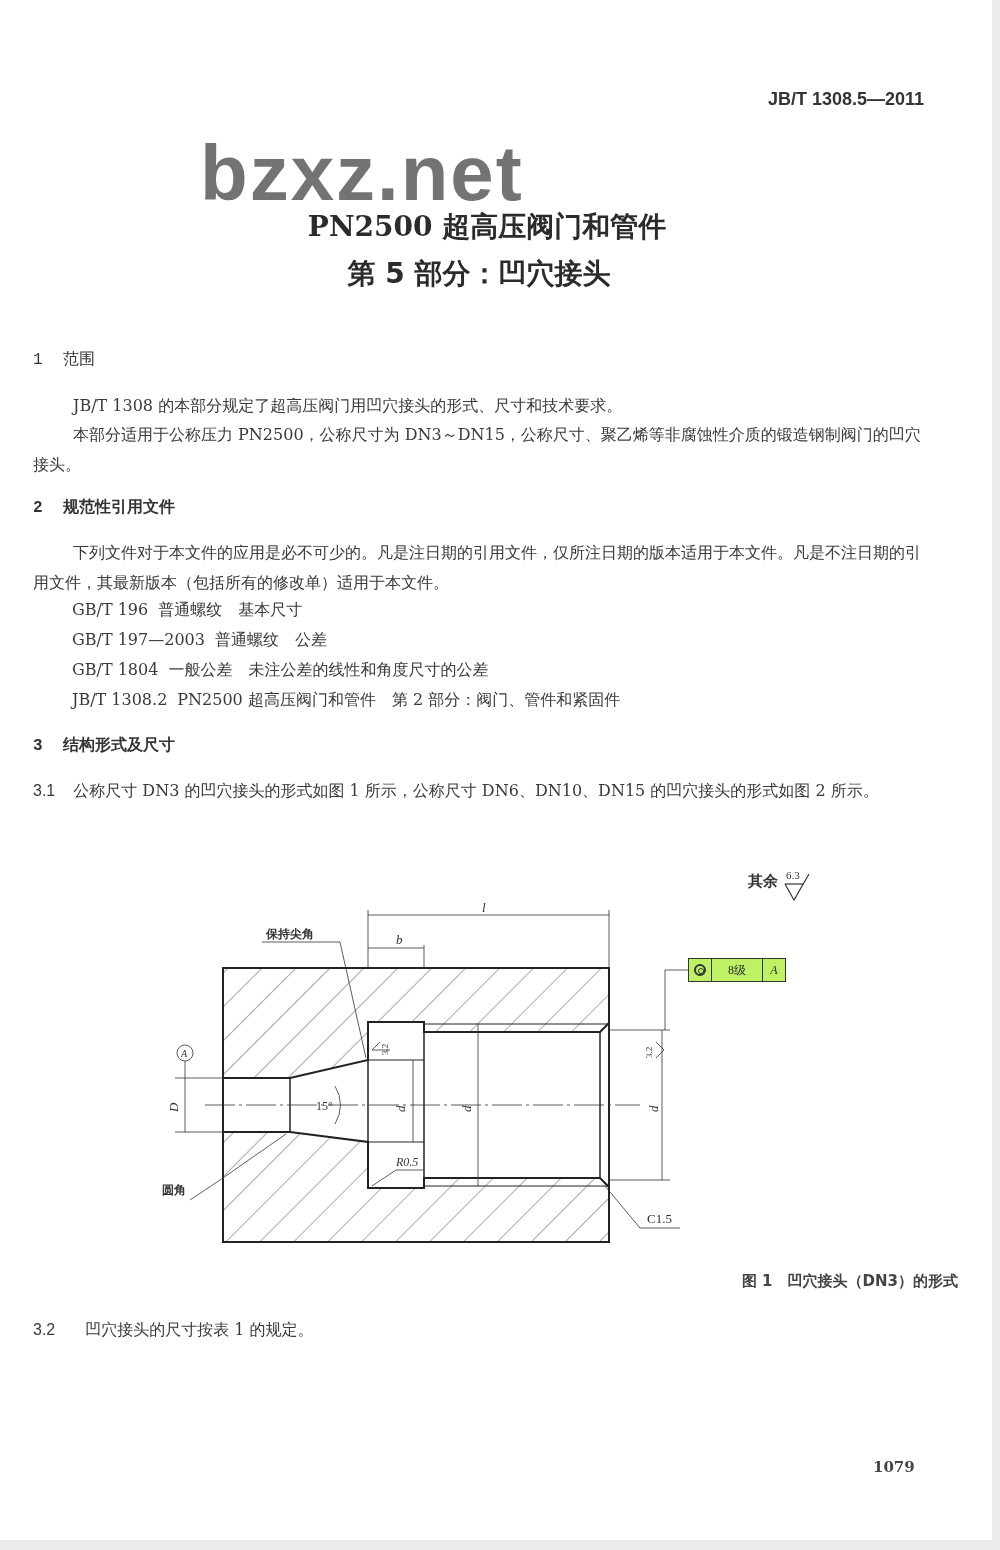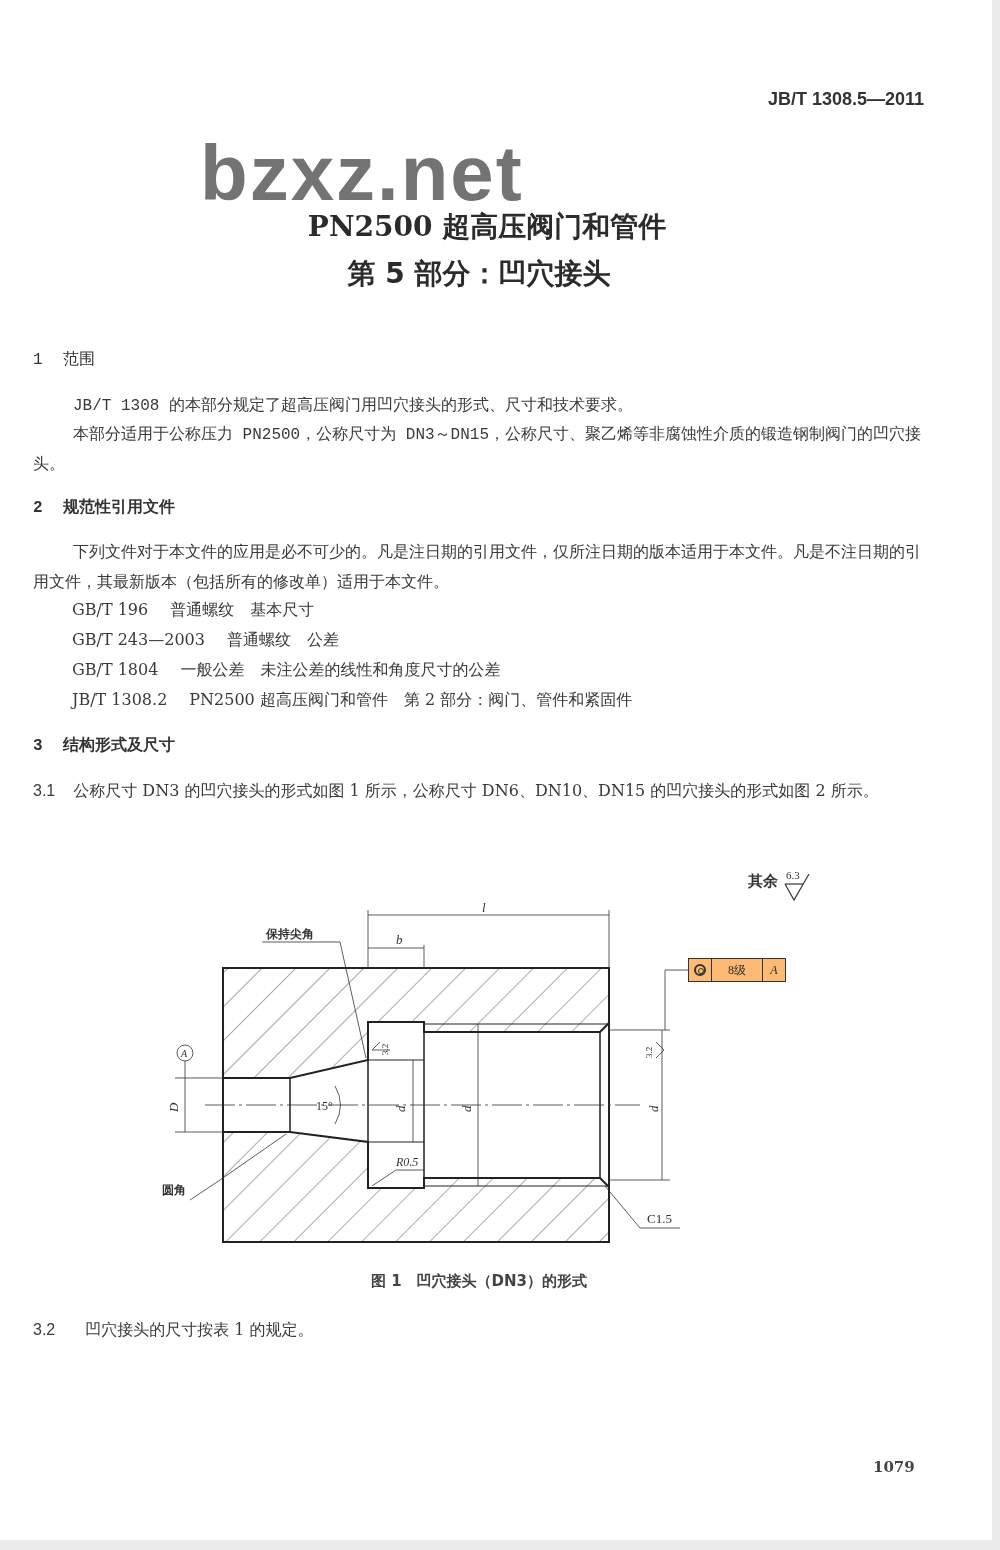--- a/index.html
+++ b/index.html
@@ -9,25 +9,25 @@
   }
   .page-edge-r { position: absolute; left: 992px; top: 0; width: 8px; height: 1550px; background: #ececec; }
   .page-edge-b { position: absolute; left: 0; top: 1540px; width: 1000px; height: 10px; background: #ececec; }
   .std-code { position: absolute; right: 76px; top: 89px; font-family: "Liberation Sans", sans-serif; font-weight: bold; font-size: 18px; color: #333; }
   .watermark { position: absolute; left: 200px; top: 128px; font-family: "Liberation Sans", sans-serif; font-weight: bold; font-size: 78px; color: #737373; letter-spacing: 2px; }
   .title1 { position: absolute; left: 8px; width: 958px; top: 208px; text-align: center; font-size: 28px; font-weight: bold; color: #2b2b2b; }
   .title2 { position: absolute; left: 0; width: 958px; top: 255px; text-align: center; font-size: 28px; font-weight: bold; color: #2b2b2b; font-family: "DejaVu Sans", sans-serif; }
   .sec-head { position: absolute; left: 33px; font-family: Liberation Mono, monospace; font-size: 16px; color: #333; }
   .sec-head .num { display: inline-block; width: 30px; }
   .para { position: absolute; left: 33px; width: 893px; font-size: 16px; line-height: 30px; color: #3a3a3a; }
-  .indent { text-indent: 40px; font-family: Liberation Mono, monospace; }
+  .indent { text-indent: 40px; }
   .ref { position: absolute; left: 72px; font-size: 16px; color: #3a3a3a; }
-  .ref span + span { margin-left: 22px; }
+  .ref span + span { margin-left: 10px; }
   .roughness { position: absolute; left: 748px; top: 872px; font-size: 15px; font-weight: bold; color: #333; }
-  .fig-caption { position: absolute; left: 0; width: 958px; top: 1272px; text-align: center; font-family: "DejaVu Sans", sans-serif; font-size: 15px; font-weight: bold; color: #444; }
+  .fig-caption { position: absolute; left: 0; width: 958px; top: 1272px; text-align: right; font-family: "DejaVu Sans", sans-serif; font-size: 15px; font-weight: bold; color: #444; }
   .page-num { position: absolute; left: 873px; top: 1458px; font-size: 15px; font-weight: bold; color: #444; }
   svg text { font-family: "Liberation Serif", serif; fill: #333; }
 </style>
 </head>
 <body>
 
 <div class="page-edge-r"></div>
 <div class="page-edge-b"></div>
 
 <div class="watermark">bzxz.net</div>
@@ -44,21 +44,21 @@
 
 <div class="sec-head" style="top:497px; font-weight:bold;">
   <span class="num">2</span><span>规范性引用文件</span>
 </div>
 <div class="para indent" style="top:538px;">下列文件对于本文件的应用是必不可少的。凡是注日期的引用文件，仅所注日期的版本适用于本文件。凡是不注日期的引用文件，其最新版本（包括所有的修改单）适用于本文件。</div>
 
 <div class="ref" style="top:600px;">
   <span>GB/T 196</span><span>普通螺纹　基本尺寸</span>
 </div>
 <div class="ref" style="top:630px;">
-  <span>GB/T 243—2003</span><span>普通螺纹　公差</span>
+  <span>GB/T 197—2003</span><span>普通螺纹　公差</span>
 </div>
 <div class="ref" style="top:660px;">
   <span>GB/T 1804</span><span>一般公差　未注公差的线性和角度尺寸的公差</span>
 </div>
 <div class="ref" style="top:690px;">
   <span>JB/T 1308.2</span><span>PN2500 超高压阀门和管件　第 2 部分：阀门、管件和紧固件</span>
 </div>
 
 <div class="sec-head" style="top:735px; font-weight:bold;">
   <span class="num">3</span><span>结构形式及尺寸</span>
@@ -143,21 +143,21 @@
 
   <text x="396" y="276" font-size="12" font-style="italic">R0.5</text>
   <polyline points="424,280 396,280 372,296" fill="none" stroke="#333" stroke-width="0.8"></polyline>
 
   <text x="647" y="333" font-size="13">C1.5</text>
   <polyline points="605,296 640,338 680,338" fill="none" stroke="#333" stroke-width="0.8"></polyline>
 
   <polyline points="665,140 665,80 688,80" fill="none" stroke="#333" stroke-width="0.8"></polyline>
 </svg>
 
-<div style="position:absolute; left:688px; top:958px; height:22px; display:flex; border:1px solid #333; background:#fdba74; font-family:'Liberation Serif',serif; font-size:12px;">
+<div style="position:absolute; left:688px; top:958px; height:22px; display:flex; border:1px solid #333; background:#bef264; font-family:'Liberation Serif',serif; font-size:12px;">
   <div style="width:22px; border-right:1px solid #333; display:flex; align-items:center; justify-content:center;">
     <div style="width:12px; height:12px; border-radius:50%; border:2px solid #333; box-sizing:border-box; position:relative;">
         <div style="position:absolute; left:2px; top:2px; width:4px; height:4px; border-radius:50%; border:1px solid #333;"></div>
       </div>
   </div>
   <div style="width:50px; border-right:1px solid #333; display:flex; align-items:center; justify-content:center;">8级</div>
   <div style="width:22px; display:flex; align-items:center; justify-content:center; font-style:italic;">A</div>
 </div>
 
 <div class="fig-caption">图 1　凹穴接头（DN3）的形式</div>

